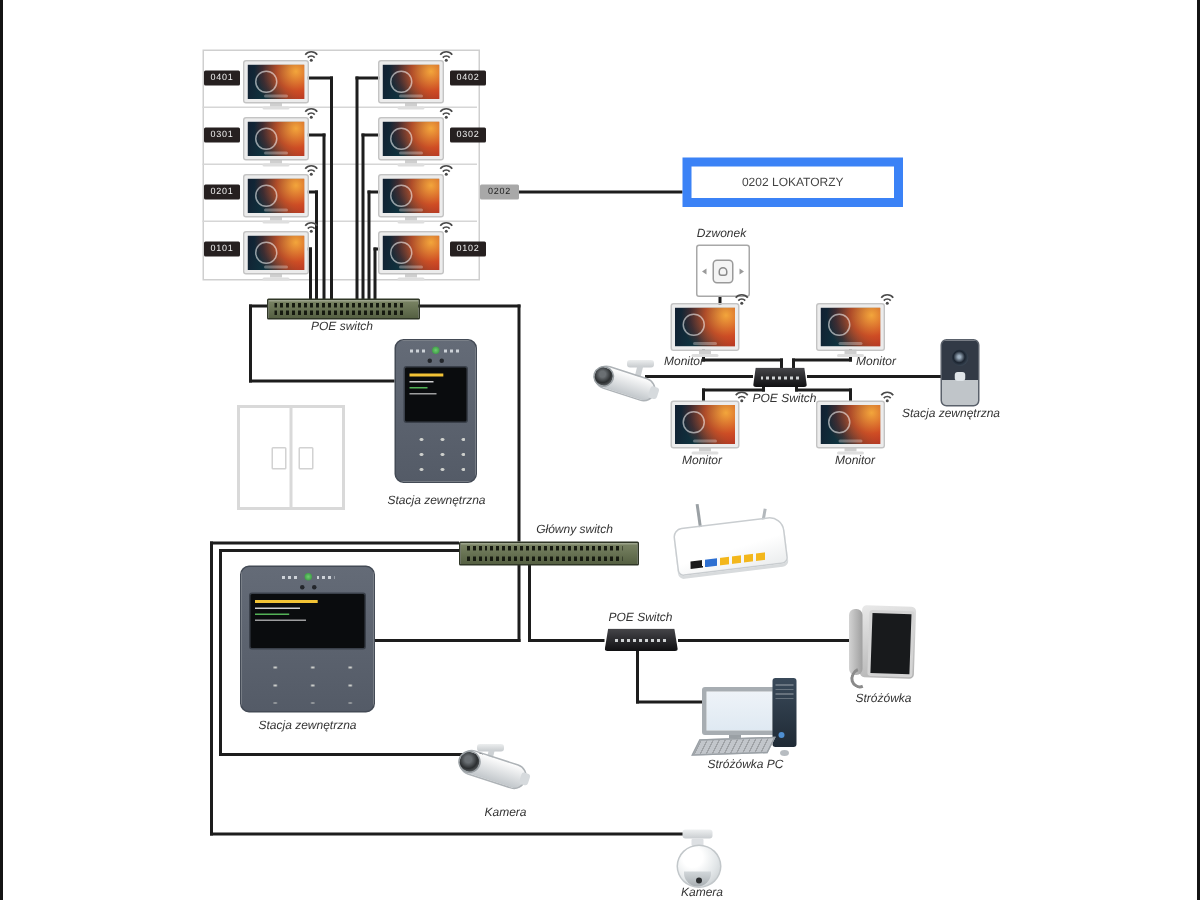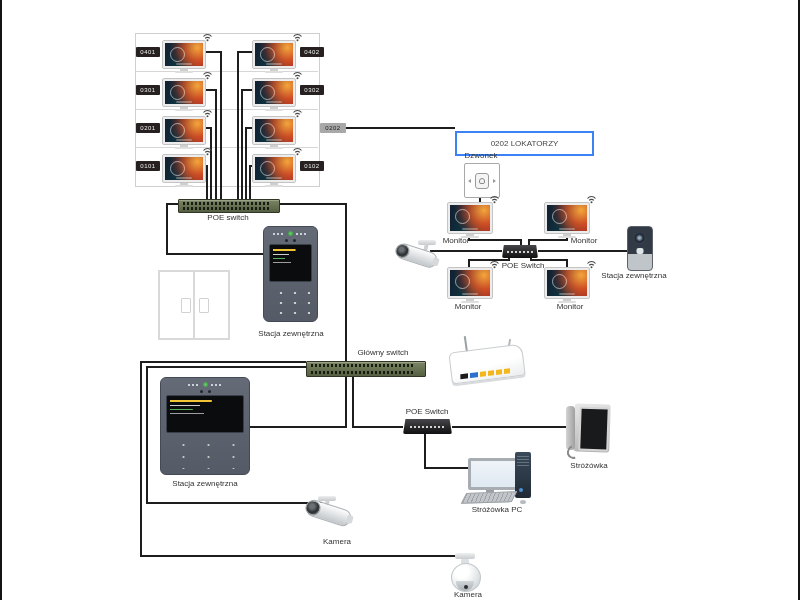--- a/index.html
+++ b/index.html
@@ -4,24 +4,24 @@
 <style>
   html,body{margin:0;padding:0;background:#fff;}
   .stage{position:relative;width:800px;height:600px;background:#fff;overflow:hidden;
          font-family:"Liberation Sans",sans-serif;}
   .edge{position:absolute;top:0;bottom:0;width:2px;background:#141414;}
 
   
   .w{position:absolute;background:#1d1d1d;}
 
   
-  .lbl{position:absolute;font-size:8px;color:#333;white-space:nowrap;transform:translateX(-50%);}
+  .lbl{position:absolute;font-size:8px;color:#333;white-space:nowrap;transform:translateX(-50%);font-style:italic;}
   .title-box{position:absolute;left:178px;top:3px;width:115px;height:27px;border:1px solid #9a9a9a;
              display:flex;align-items:center;justify-content:center;font-size:17px;color:#000;letter-spacing:.5px;}
-  .lok-box{position:absolute;left:455px;top:131px;width:135px;height:21px;border:2px solid #3b82f6;
+  .lok-box{position:absolute;left:455px;top:105px;width:135px;height:21px;border:6px solid #3b82f6;
            display:flex;align-items:center;justify-content:center;font-size:8px;color:#444;}
 
   
   .apt-box{position:absolute;left:135px;top:33px;width:183px;height:152px;border:1px solid #cfcfcf;background:#fff;}
   .apt-div{position:absolute;left:135px;width:183px;height:1px;background:#d6d6d6;}
   .badge{position:absolute;width:24px;height:10px;background:#262020;color:#eee;font-size:6px;line-height:10px;
          text-align:center;border-radius:1px;letter-spacing:.5px;z-index:3;}
   .badge.hl{background:#a8a8a8;color:#222;width:26px;}
 
   

